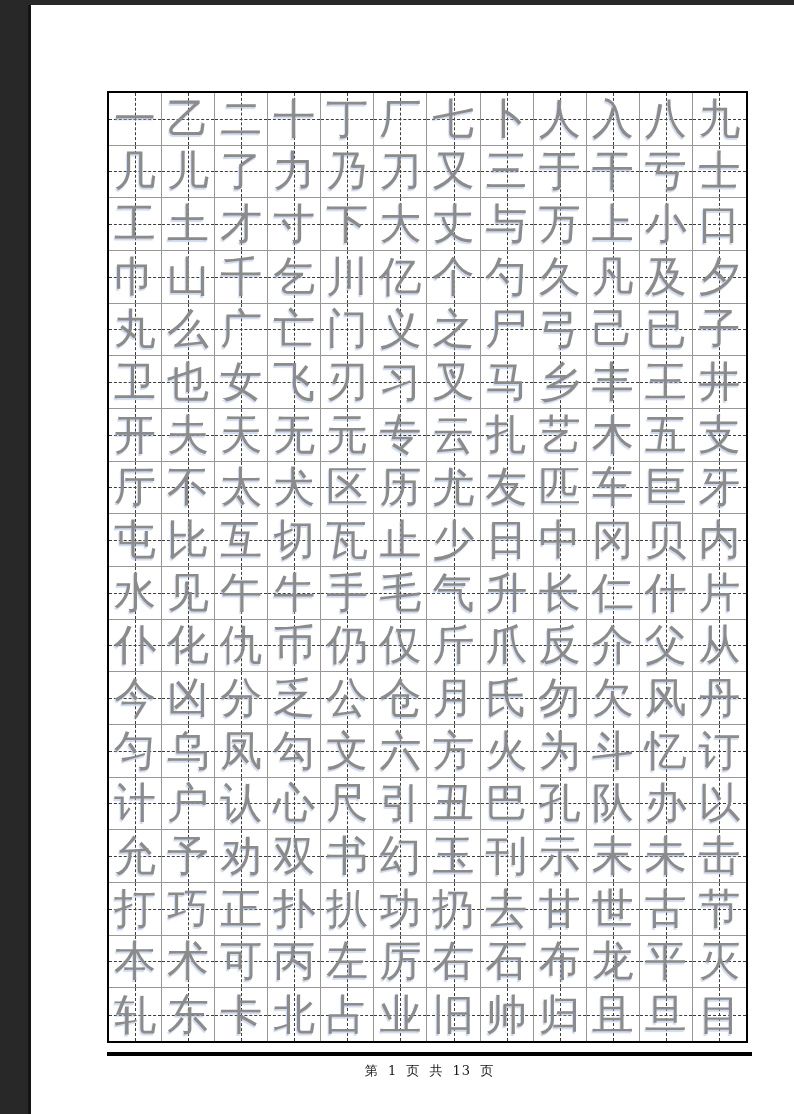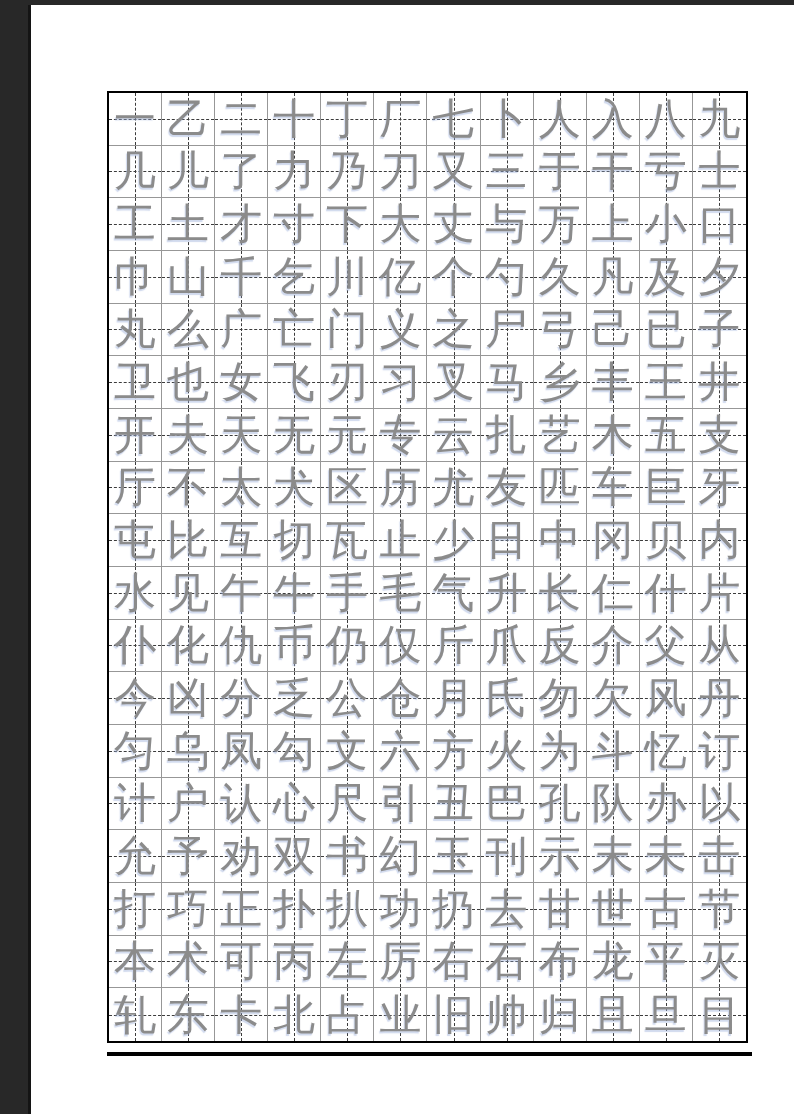--- a/index.html
+++ b/index.html
@@ -745,15 +745,16 @@
         <div class="cell">
           <span class="char" style="color: rgb(139, 139, 139);">旦</span>
         </div>
         <div class="cell">
           <span class="char" style="color: rgb(139, 139, 139);">目</span>
         </div>
       </div>
 
     <div class="footer-rule" style="background: rgb(0, 0, 0);"></div>
 
+    <div class="footer-text" style="color: rgb(26, 26, 26);">第 1 页 共 13 页</div>
 
   </div>
 </div>
 
 </body></html>

